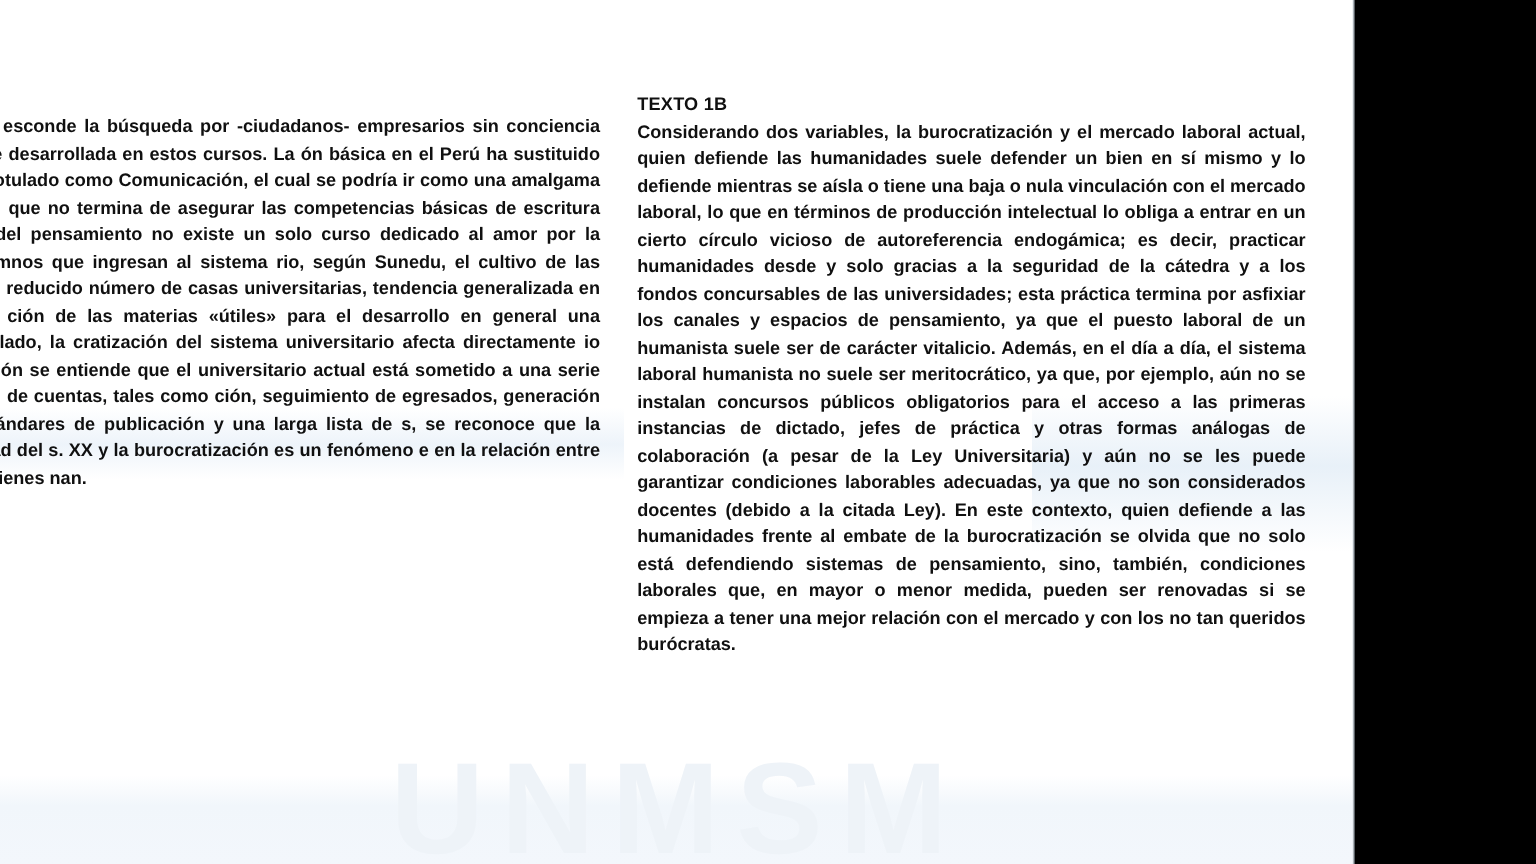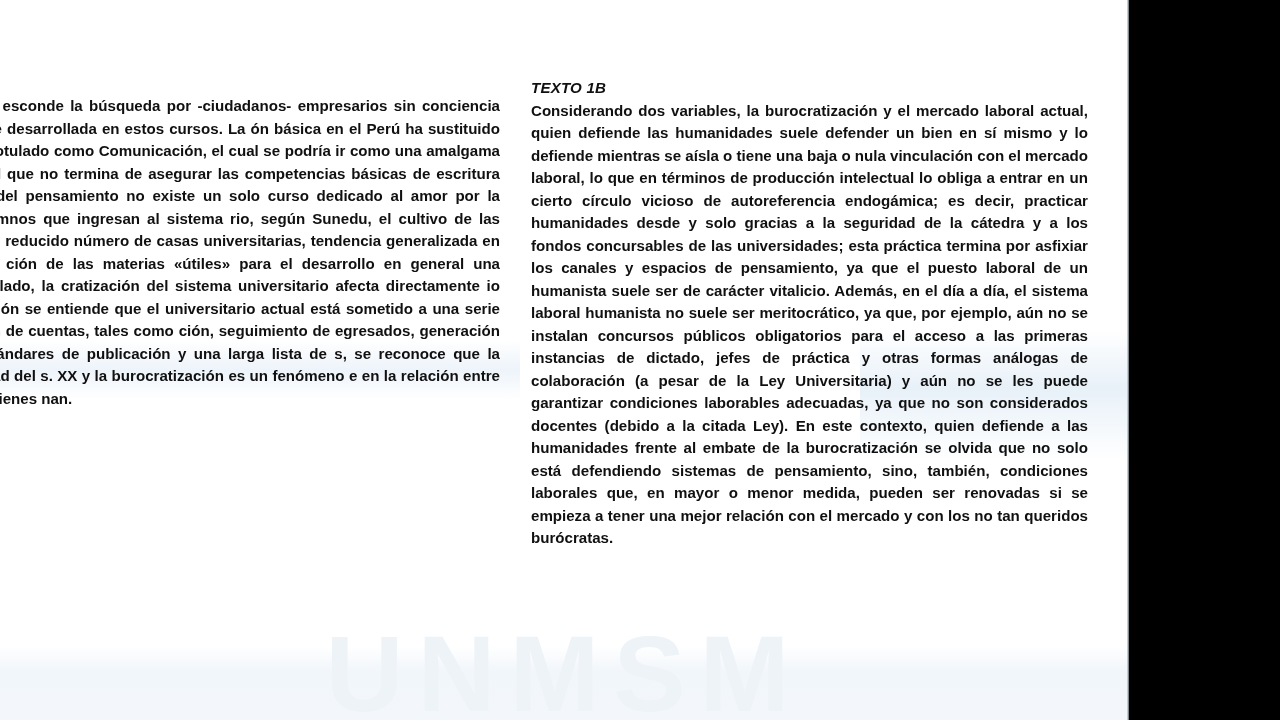--- a/index.html
+++ b/index.html
@@ -66,21 +66,21 @@
   
   #col-left{
     left:-228px;top:95px;width:728px;
   }
   #col-right{
     left:531px;top:77px;width:557px;
   }
   .col p{margin:0;}
   .heading{
     font-weight:700;font-size:15.1px;line-height:22.5px;
-    text-align:left;letter-spacing:.2px;font-style:italic;
+    text-align:left;letter-spacing:.2px;
   }
   .body-text{display:block;}
   
 </style>
 </head>
 <body>
 
 <div id="screen">
 
   <div id="page">

